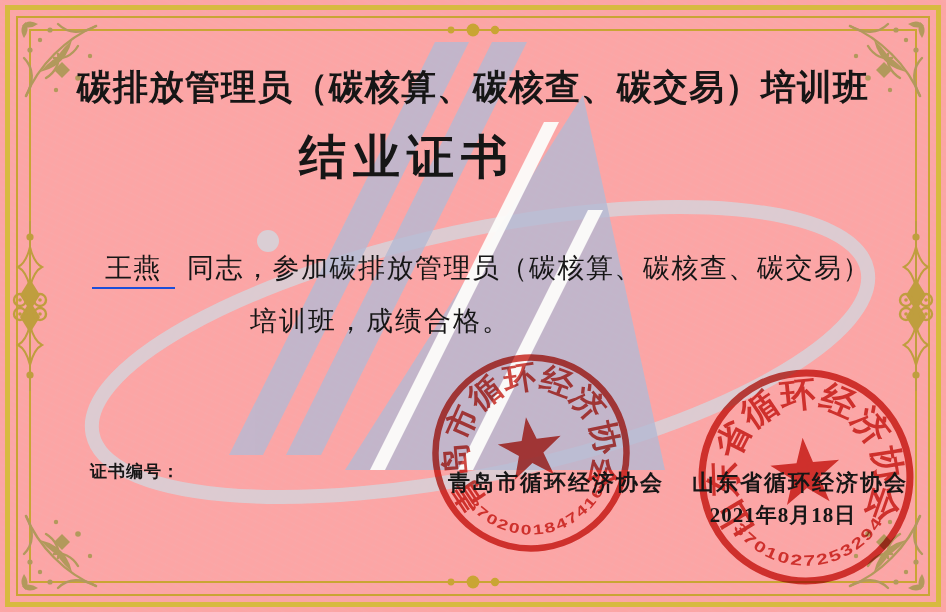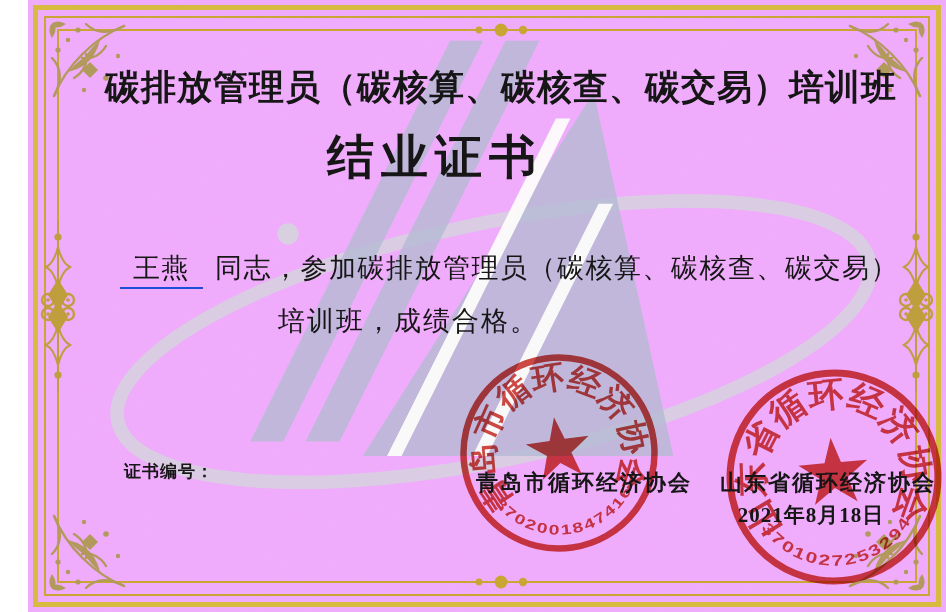--- a/index.html
+++ b/index.html
@@ -4,22 +4,21 @@
 <style>
   * { margin:0; padding:0; box-sizing:border-box; }
   html,body { width:946px; height:612px; }
   body {
     font-family:"Liberation Serif","DejaVu Serif",serif;
     background:#ffffff;
     position:relative; overflow:hidden;
   }
   .certificate {
     position:absolute; inset:0;
-    background:#f0abfc;
-    margin-left:28px;
+    background:#fca5a5;
   }
   
   .texture {
     position:absolute; inset:0; pointer-events:none; opacity:.45;
     background:
       repeating-linear-gradient(115deg, rgba(205,208,218,.07) 0 3px, transparent 3px 9px),
       repeating-linear-gradient(25deg, rgba(205,208,218,.05) 0 2px, transparent 2px 7px);
   }
   
   .frame-outer { position:absolute; inset:5px;  border:5px solid #d7ba40; }
@@ -51,21 +50,21 @@
     font-weight:900; font-size:47px; letter-spacing:7px;
   }
   .body-line1 { top:250px; left:92px;  font-size:27px; letter-spacing:1.5px; }
   .body-line2 { top:303px; left:250px; font-size:27px; letter-spacing:2px;text-align:right; }
   .grant-line { top:362px; left:130px; font-size:27px; letter-spacing:3px; }
   .name-underline {
     display:inline-block; min-width:72px; text-align:center;
     padding:0 13px 1px 13px; border-bottom:2px solid #1d4ed8;
     margin-right:12px;
   }
-  .certno { top:460px; left:96px; display:flex; align-items:baseline;text-align:center; }
+  .certno { top:460px; left:90px; display:flex; align-items:baseline;text-align:center; }
   .certno-label { font-size:17px; font-weight:700; letter-spacing:1px; }
   .certno-value { font-size:24px; letter-spacing:5px; margin-left:4px; }
   .issuer-line { top:468px; left:448px; display:flex; gap:28px;
     font-size:22px; font-weight:700; letter-spacing:2px; z-index:7; }
   .date-line { top:501px; left:698px; width:170px; text-align:center;
     font-size:21px; font-weight:700; letter-spacing:1px; z-index:7; }
   
   .seal { position:absolute; mix-blend-mode:multiply; opacity:.92; z-index:6; }
   .seal.qingdao  { left:429px; top:351px; width:204px; height:204px; transform:rotate(-8deg); }
   .seal.shandong { left:695px; top:366px; width:222px; height:222px; transform:rotate(-5deg); }

